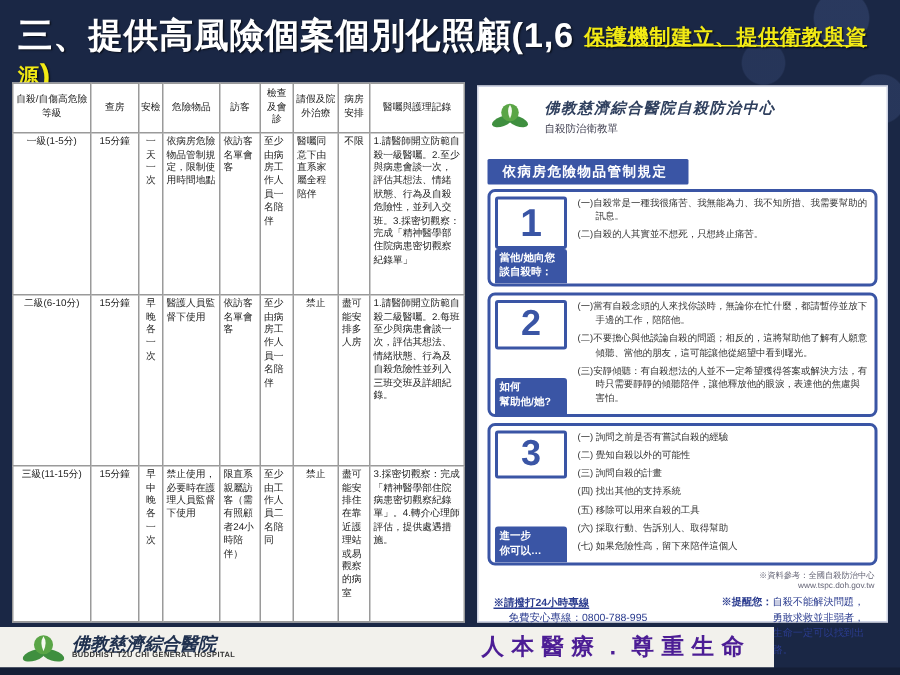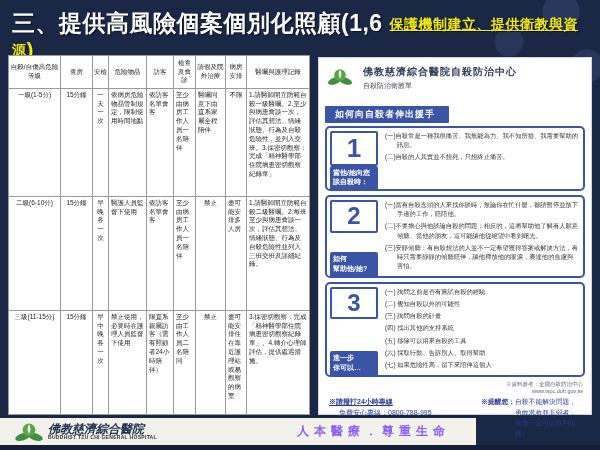--- a/index.html
+++ b/index.html
@@ -41,21 +41,21 @@
   .c-center{text-align:center;}
   
   .panel{
     position:absolute;left:318px;top:57px;width:274px;height:358px;
     background:#ffffff;border:1px solid #cfd4e4;box-sizing:border-box;
     font-size:6.3px;color:#333;
   }
   .panel-header{position:relative;height:42px;padding:4px 6px 0 8px;}
   .ph-logo{position:absolute;left:8px;top:6px;width:26px;height:26px;}
   .ph-names{position:absolute;left:44px;top:7px;}
-  .ph-org{font-size:10px;font-weight:bold;color:#30405e;letter-spacing:1px;font-family:"Liberation Serif",serif;}
+  .ph-org{font-size:10px;font-weight:bold;color:#30405e;letter-spacing:1px;font-family:"Liberation Serif",serif;font-style:italic;}
   .ph-doc{font-size:7px;color:#445;margin-top:2px;}
   .badge{
     position:absolute;right:5px;top:4px;width:36px;height:40px;
     background:#c24442;color:#fff;font-size:8px;font-weight:bold;
     display:flex;align-items:center;justify-content:center;text-align:center;
     line-height:1.5;border-radius:1px;
   }
   .banner{
     display:inline-block;background:#3a55a5;color:#fff;font-weight:bold;
     font-size:9px;padding:2px 14px 2px 10px;margin:2px 0 3px 6px;border-radius:1px;
@@ -91,30 +91,30 @@
   .hot-left{flex:1;}
   .hot-title{font-weight:bold;text-decoration:underline;font-size:7px;margin-bottom:1px;}
   .hot-line{font-size:7px;margin-left:10px;line-height:1.5;}
   .hot-note{font-size:6.5px;margin-left:58px;line-height:1.4;}
   .hot-life{font-size:7px;margin-left:26px;line-height:1.6;}
   .reminder{flex:0 0 104px;display:flex;font-size:6.8px;line-height:1.55;}
   .reminder .rm-title{font-weight:bold;white-space:nowrap;}
   .reminder .rm-body{white-space:pre-line;}
   
   .footer{
-    position:absolute;left:0;top:418px;width:476px;height:27px;
+    position:absolute;left:0;top:418px;width:516px;height:27px;
     background:#f2f1ec;display:flex;align-items:center;
   }
   .foot-logo{width:30px;height:24px;margin:0 4px 0 14px;}
   .foot-names{line-height:1.05;}
   .foot-cn{font-size:12px;font-weight:bold;color:#20314f;font-family:"Liberation Serif",serif;font-style:italic;}
   .foot-en{font-size:5px;font-weight:bold;color:#333;letter-spacing:.3px;}
   .slogan{
-    margin-left:auto;margin-right:26px;font-size:12px;font-weight:bold;
-    color:#8b5cf6;font-family:"Liberation Serif",serif;letter-spacing:5px;
+    margin-left:auto;margin-right:15px;font-size:15px;font-weight:bold;
+    color:#4c1d95;font-family:"Liberation Serif",serif;letter-spacing:5px;
   }
   .bottom-band{position:absolute;left:0;top:445px;width:600px;height:5px;background:#141e36;}
 </style>
 </head>
 <body>
 
 <div class="deco"></div>
 
 <div class="title"><span>三、提供高風險個案個別化照顧(1,6 </span><span class="hl">保護機制建立、提供衛教與資源</span><span class="suffix">)</span></div>
 
@@ -185,21 +185,21 @@
       <ellipse cx="28" cy="26" rx="11" ry="5" fill="#3f8f3f" transform="rotate(20 28 26)"></ellipse>
       <circle cx="20" cy="17" r="9" fill="#5aa546"></circle>
       <path d="M20 9 q4 6 0 14 q-4 -8 0 -14" fill="#f5f9ef"></path>
     </svg>
     <div class="ph-names">
       <div class="ph-org">佛教慈濟綜合醫院自殺防治中心</div>
       <div class="ph-doc">自殺防治衛教單</div>
     </div>
   </div>
 
-  <div class="banner">如何向自殺者伸出援手</div>
+  <div class="banner">依病房危險物品管制規定</div>
 
   <div class="sec sec1">
     <div class="sec-left">
       <div class="sec-numbox">1</div>
       <div class="sec-label">當他/她向您
 談自殺時：</div>
     </div>
     <div class="sec-items">
       <div class="sec-item">(一)自殺常是一種我很痛苦、我無能為力、我不知所措、我需要幫助的訊息。</div>
       <div class="sec-item">(二)自殺的人其實並不想死，只想終止痛苦。</div>

